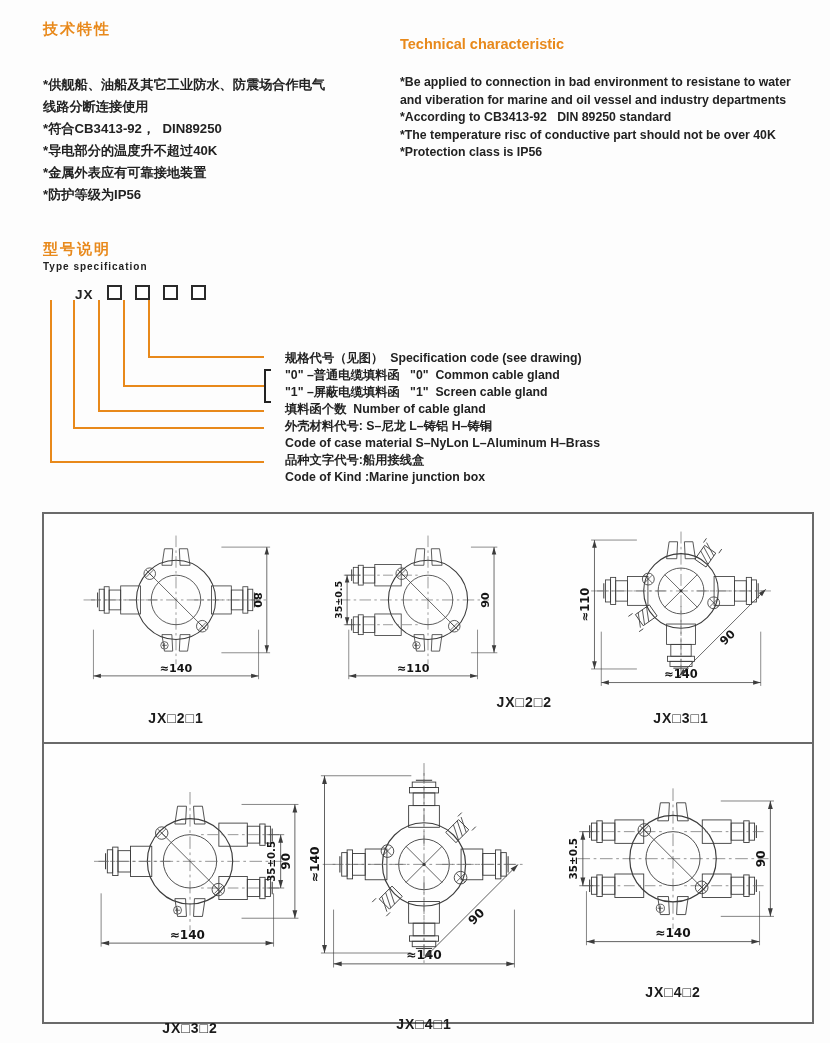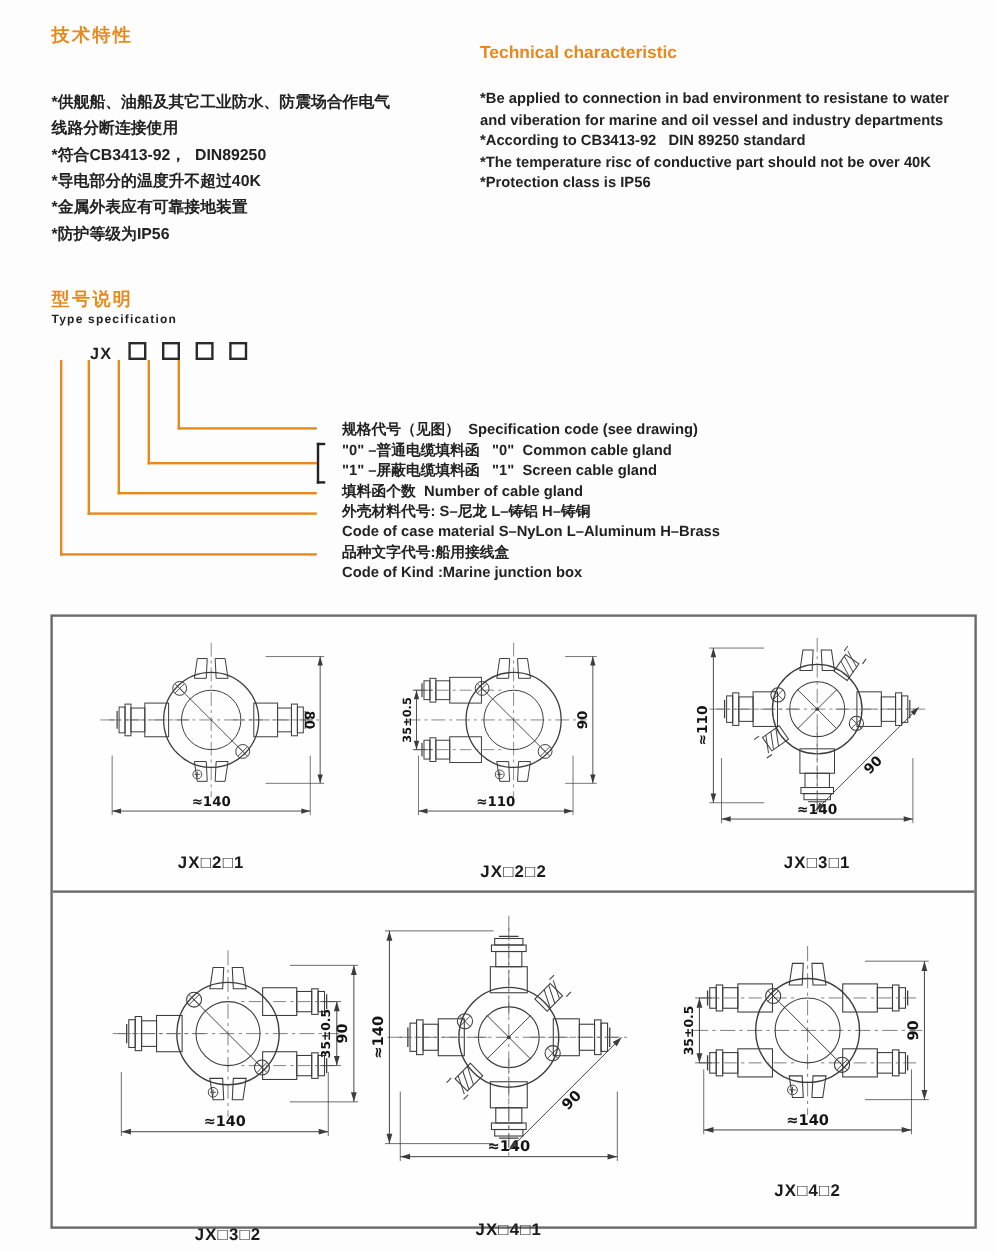--- a/index.html
+++ b/index.html
@@ -469,18 +469,18 @@
         <line x1="-84" y1="-30" x2="-104" y2="-30" stroke="#3c3c3c" stroke-width="0.7"></line>
         <line x1="-84" y1="30" x2="-104" y2="30" stroke="#3c3c3c" stroke-width="0.7"></line>
         <line x1="-100" y1="-30" x2="-100" y2="30" stroke="#3c3c3c" stroke-width="0.9"></line>
         <polygon points="0,0 -9,2.7 -9,-2.7" fill="#3c3c3c" transform="translate(-100,-30) rotate(-90)"></polygon>
         <polygon points="0,0 -9,2.7 -9,-2.7" fill="#3c3c3c" transform="translate(-100,30) rotate(90)"></polygon>
         <text fill="#141414" font-size="11.5" font-weight="700" text-anchor="middle" transform="translate(-106,0) rotate(-90)">35±0.5</text>
       </svg>
     </div>
 
   <div class="figcap" style="left:6px;top:196px;width:252px;text-align:center;">JX□2□1</div>
-  <div class="figcap" style="left:260px;top:204px;width:248px;">JX□2□2</div>
+  <div class="figcap" style="left:260px;top:180px;width:248px;text-align:right;">JX□2□2</div>
   <div class="figcap" style="left:510px;top:196px;width:254px;">JX□3□1</div>
   <div class="figcap" style="left:20px;top:470px;width:252px;margin-top:36px;">JX□3□2</div>
   <div class="figcap" style="left:252px;top:470px;width:256px;margin-top:32px;">JX□4□1</div>
   <div class="figcap" style="left:498px;top:470px;width:262px;">JX□4□2</div>
 </div>
 
 </body></html>

